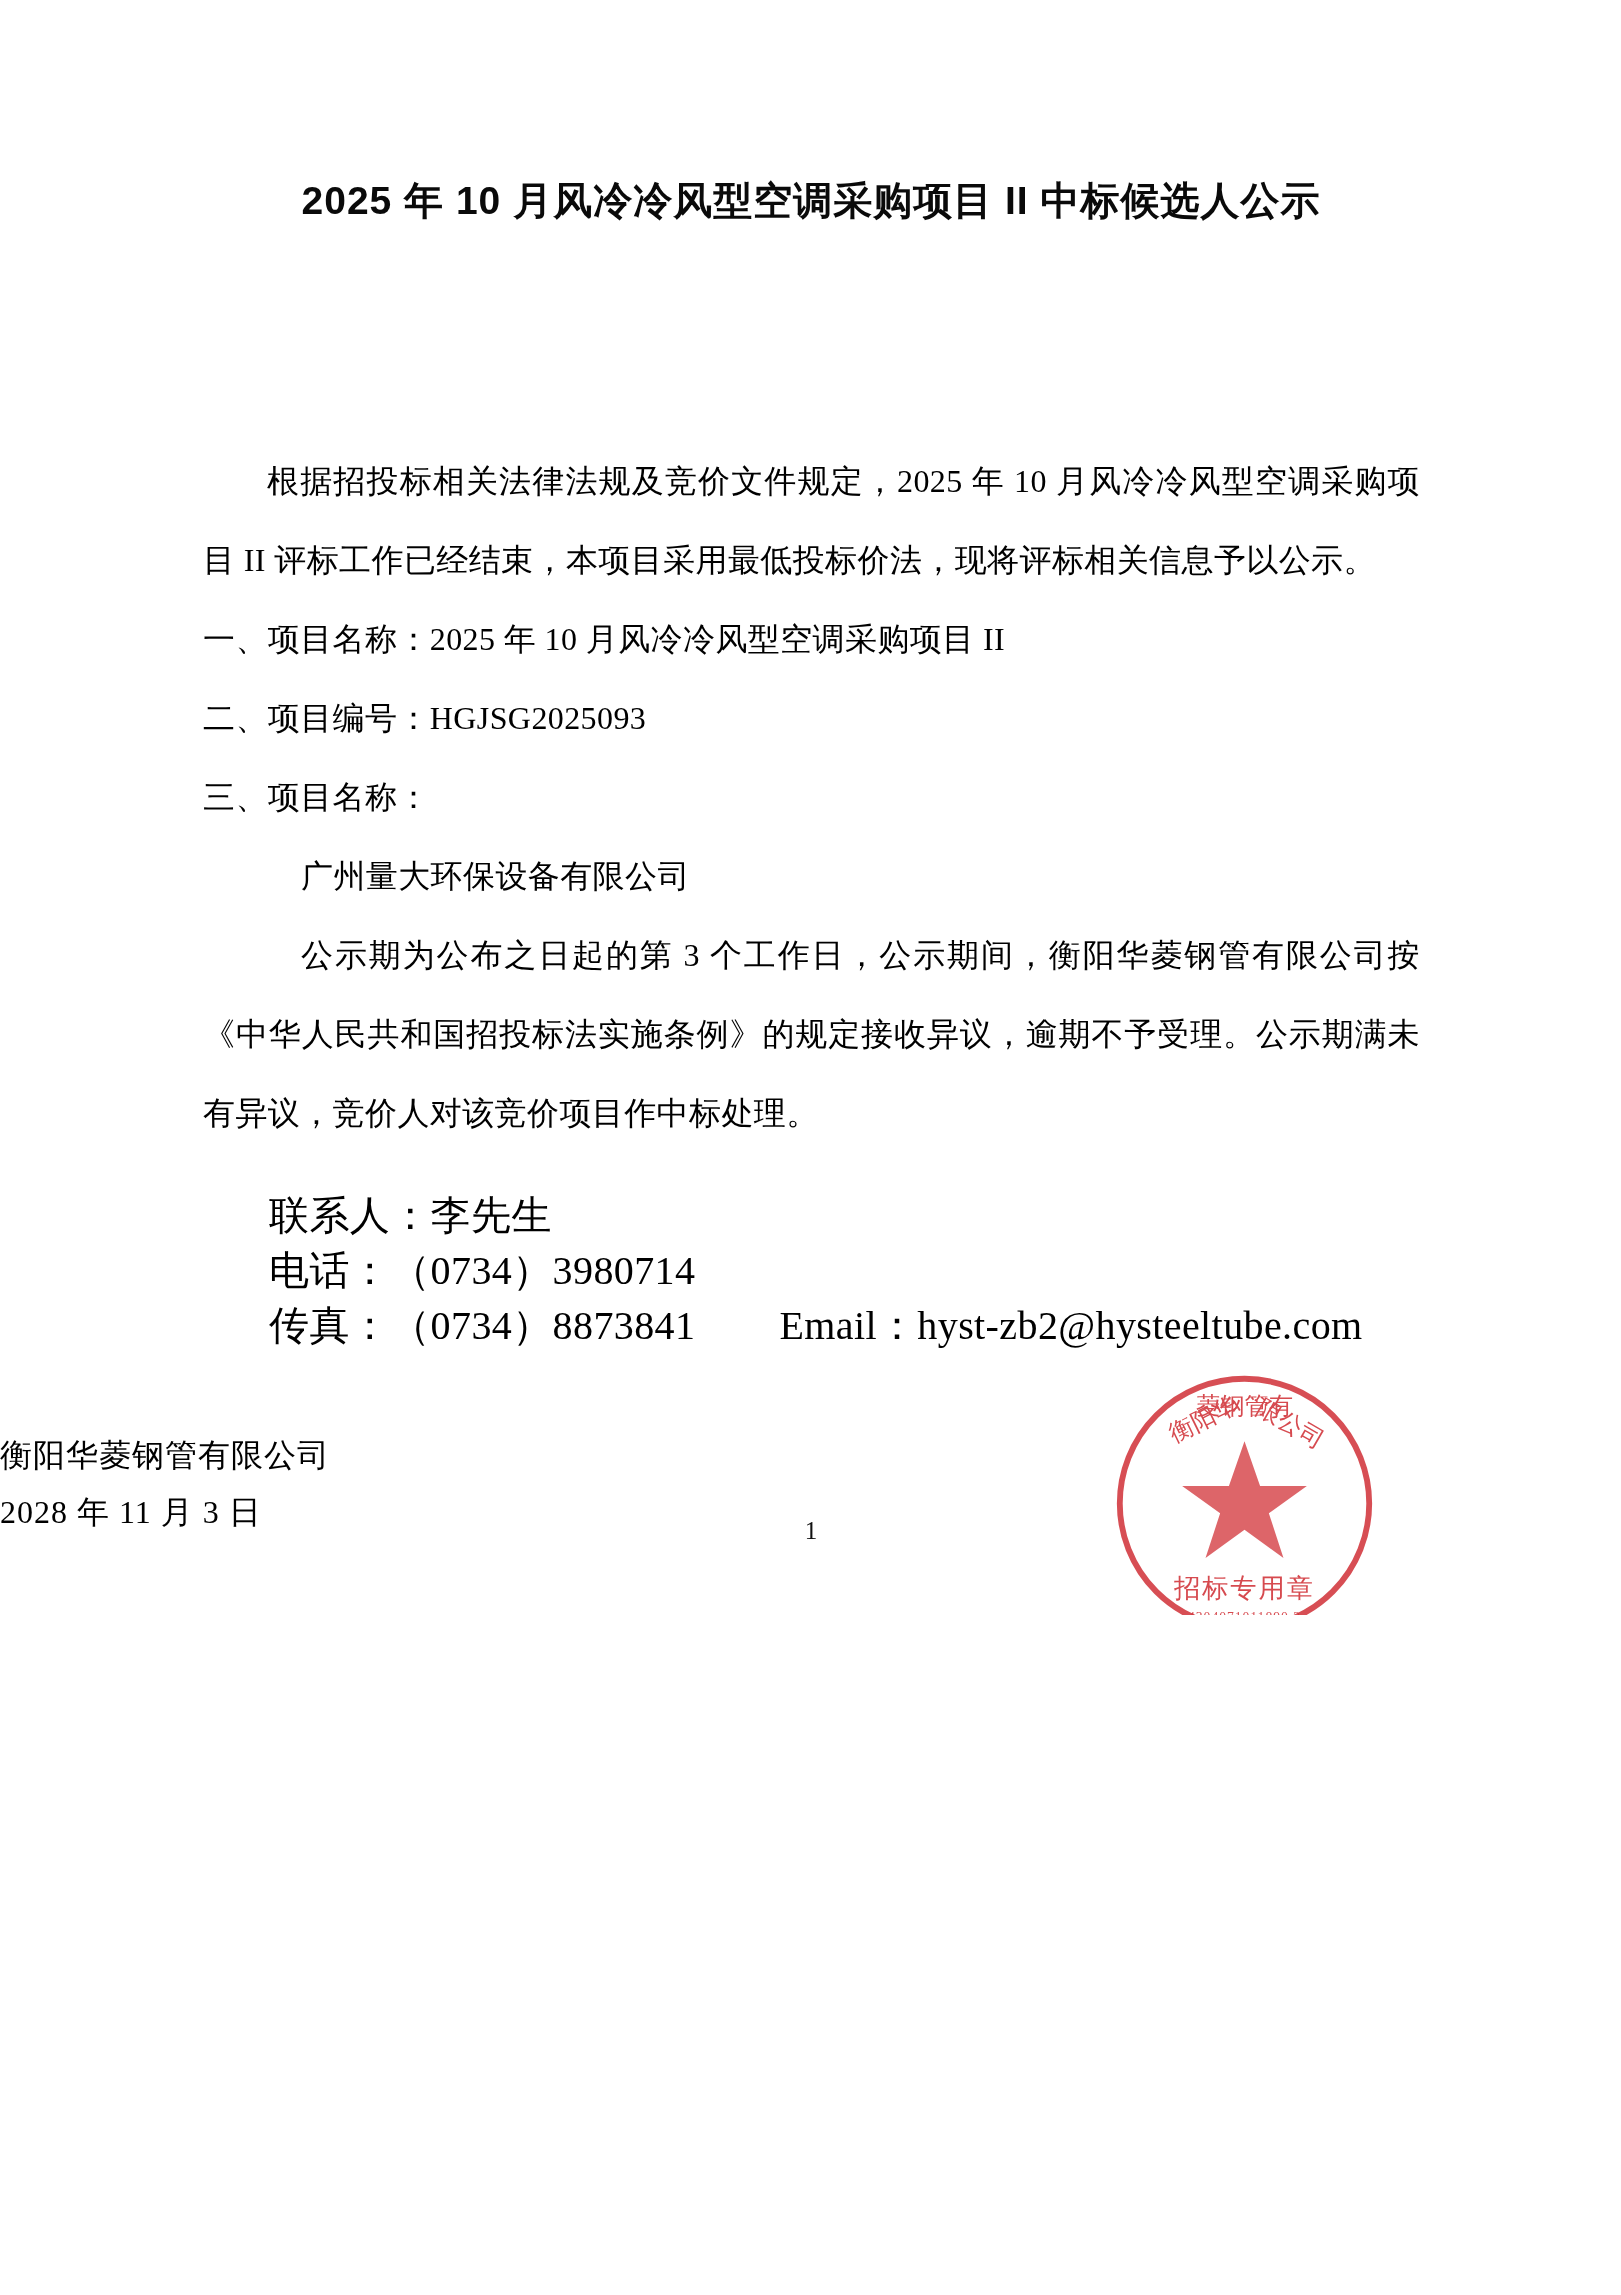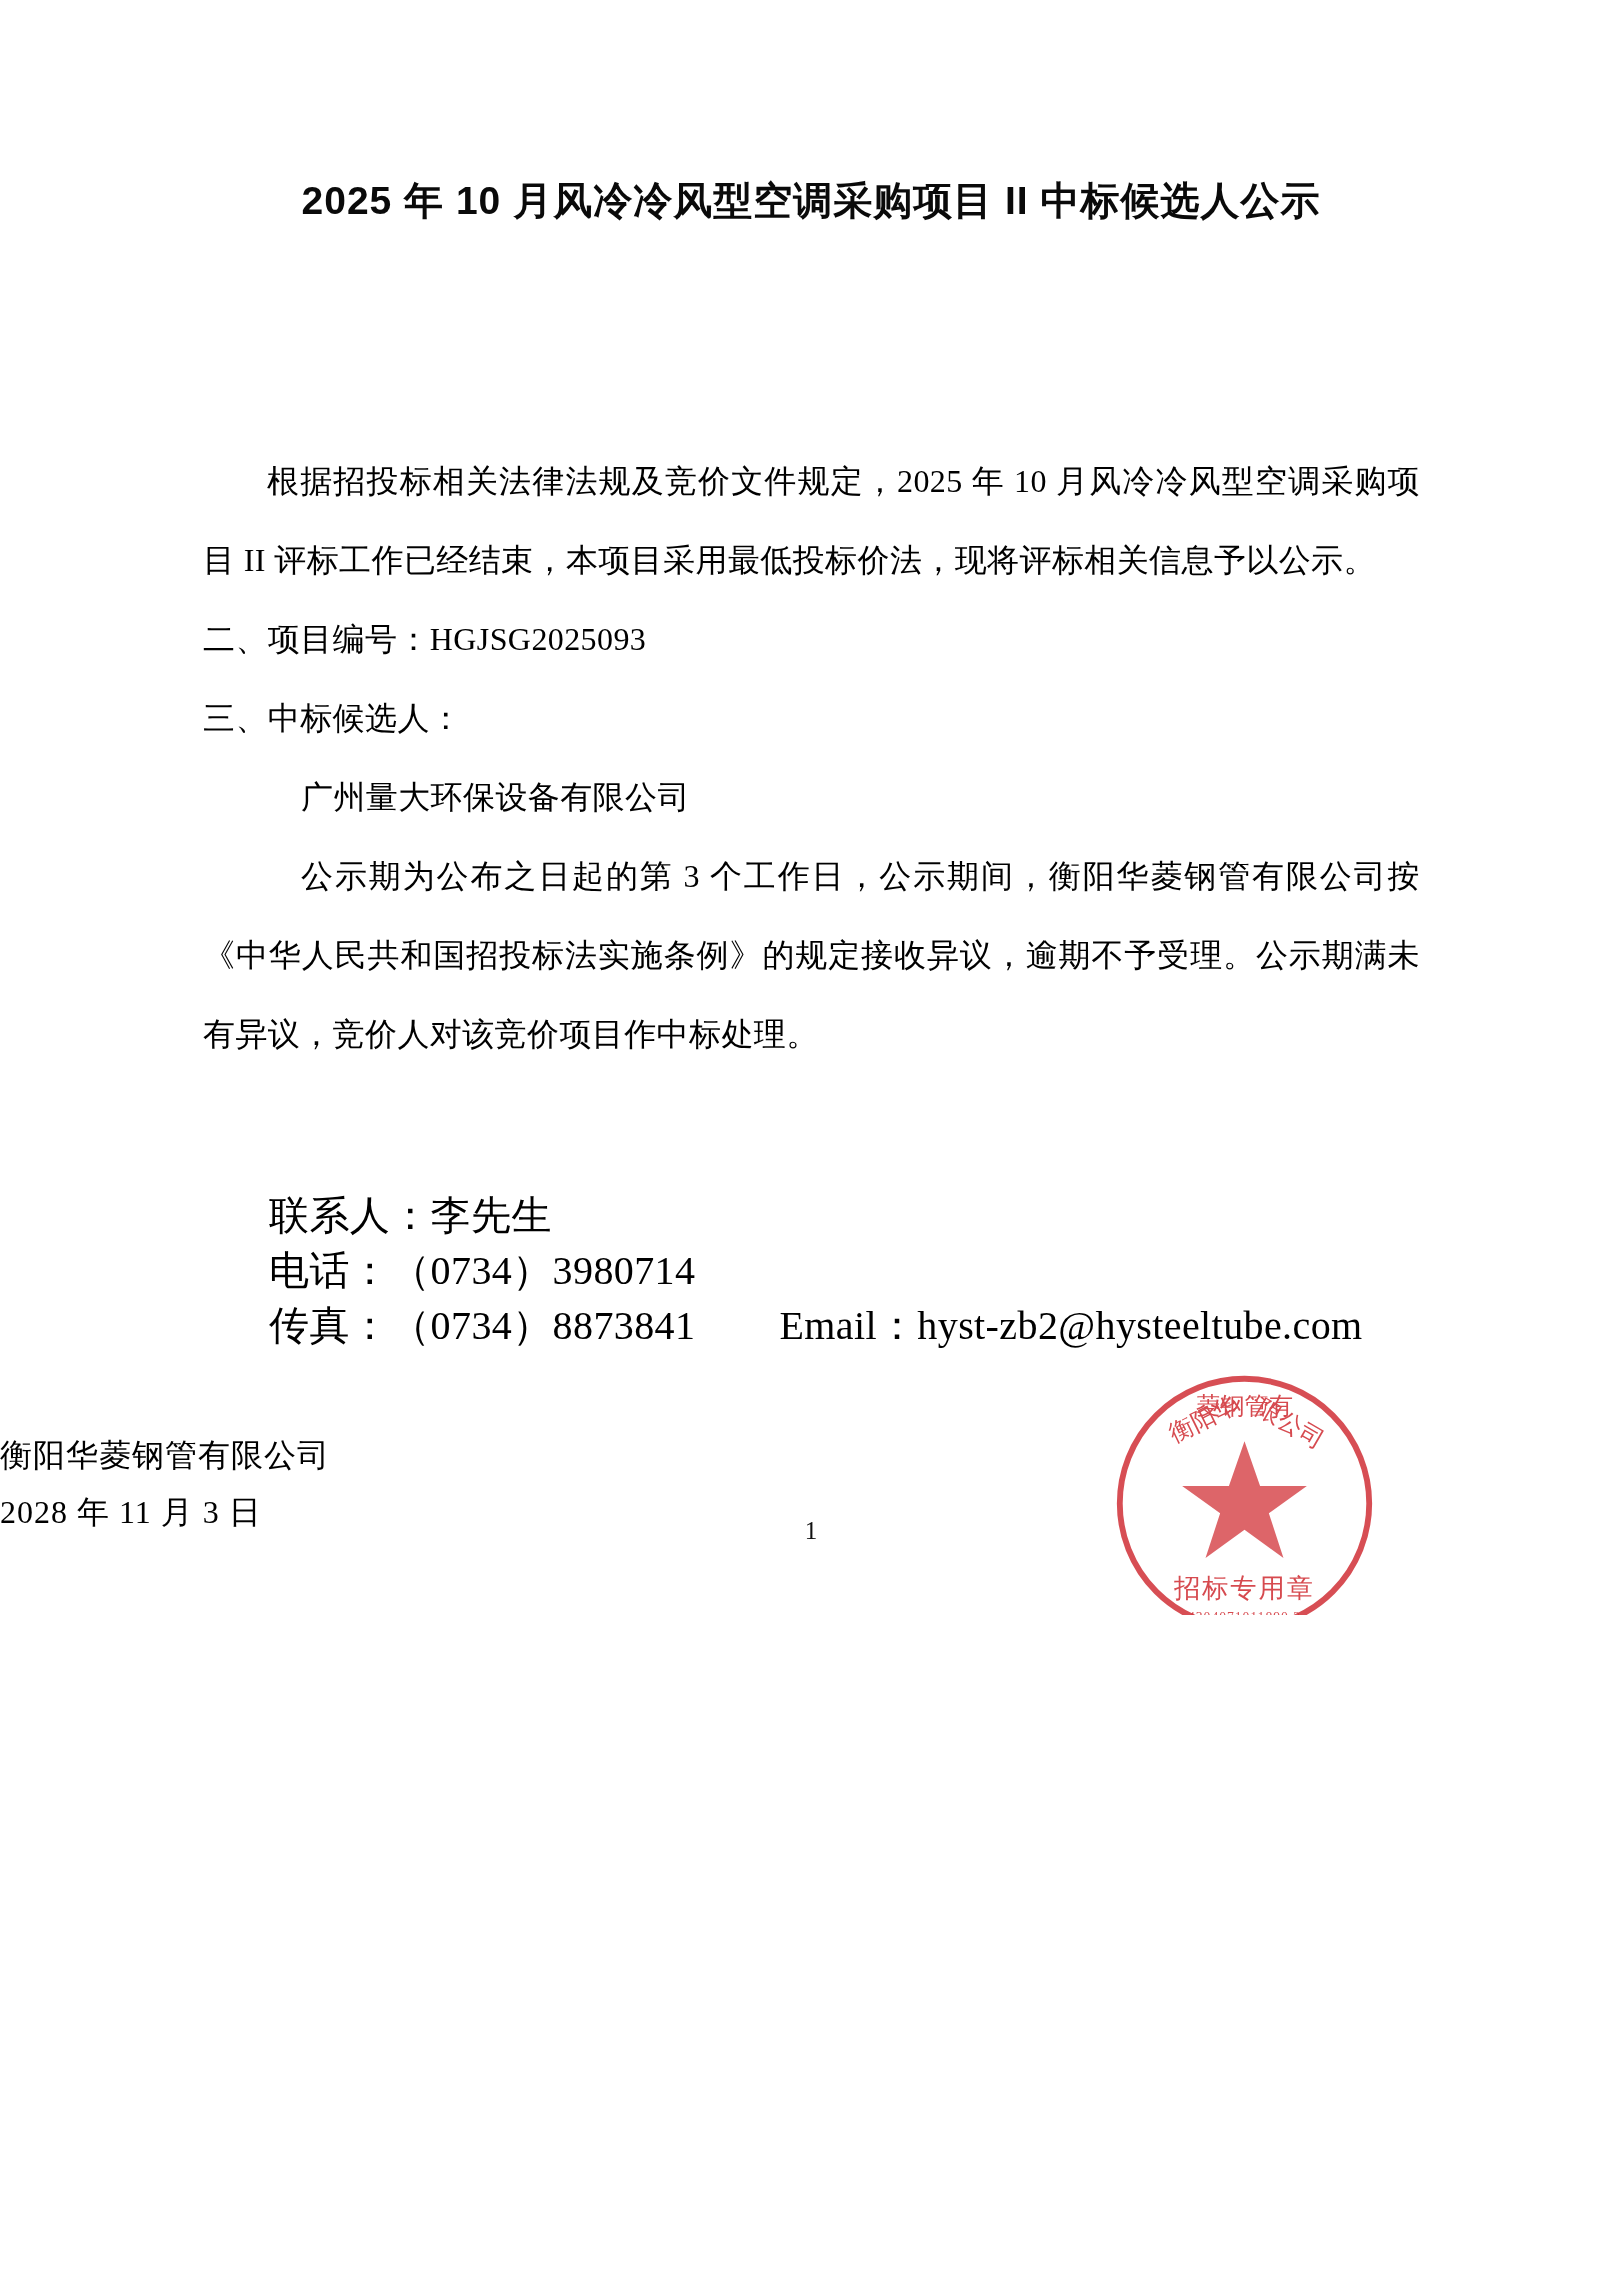--- a/index.html
+++ b/index.html
@@ -110,22 +110,23 @@
 </style>
 </head>
 <body>
 
 <div class="page">
 
   <div class="doc-title">2025 年 10 月风冷冷风型空调采购项目 II 中标候选人公示</div>
 
   <div class="body-block">
     <p class="para indent">根据招投标相关法律法规及竞价文件规定，2025 年 10 月风冷冷风型空调采购项目 II 评标工作已经结束，本项目采用最低投标价法，现将评标相关信息予以公示。</p>
+    <div class="list-line">一、项目名称：2025 年 10 月风冷冷风型空调采购项目 II</div>
     <div class="list-line">二、项目编号：HGJSG2025093</div>
-    <div class="list-line">三、中标候选人：</div>
+    <div class="list-line">三、项目名称：</div>
     <div class="candidate">广州量大环保设备有限公司</div>
     <p class="para indent2">公示期为公布之日起的第 3 个工作日，公示期间，衡阳华菱钢管有限公司按《中华人民共和国招投标法实施条例》的规定接收异议，逾期不予受理。公示期满未有异议，竞价人对该竞价项目作中标处理。</p>
   </div>
 
   <div class="contact-block">
     <div class="contact-line">联系人：李先生</div>
     <div class="contact-line">电话：（0734）3980714</div>
     <div class="contact-line"><span>传真：（0734）8873841</span><span class="email-gap"></span><span>Email：hyst-zb2@hysteeltube.com</span></div>
   </div>
 

